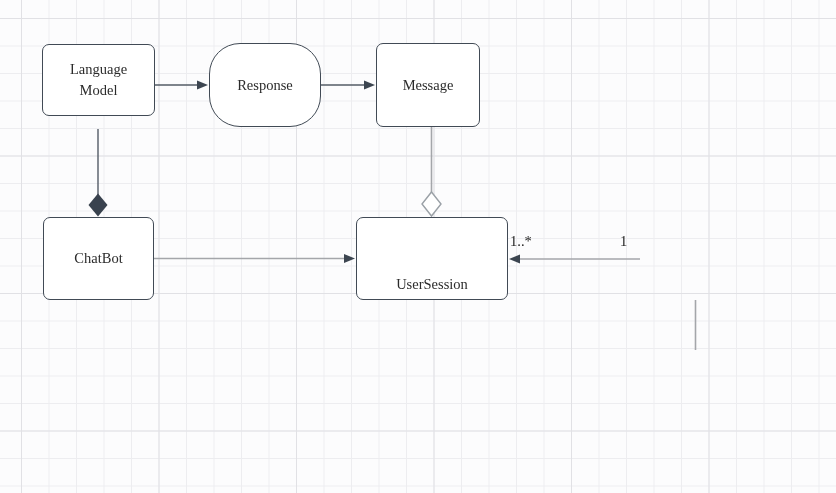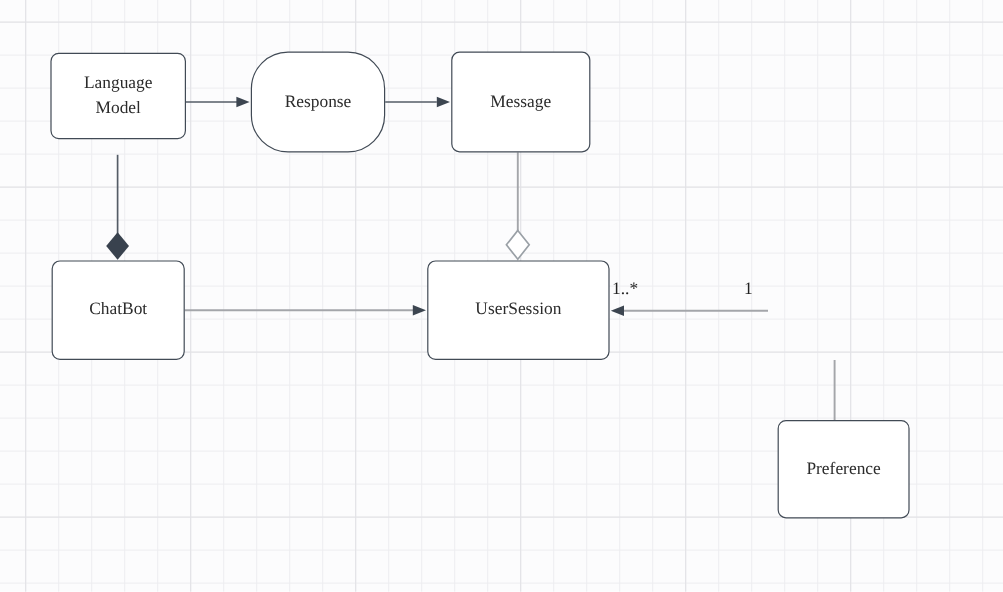--- a/index.html
+++ b/index.html
@@ -21,23 +21,23 @@
   .edge-layer{position:absolute;left:0;top:0;width:836px;height:493px;}
   .node{
     position:absolute;box-sizing:border-box;
     background:#ffffff;border:1.6px solid #414a55;border-radius:7px;
     display:flex;align-items:center;justify-content:center;
     font-size:14.5px;line-height:1.42;color:#2b2b2b;text-align:center;
     padding:4px 8px;
   }
   .node-language-model{left:42px;top:44px;width:113px;height:72px;}
   .node-response{left:209px;top:43px;width:112px;height:84px;border-radius:31px;}
-  .node-message{left:376px;top:43px;width:116px;height:84px;}
+  .node-message{left:376px;top:43px;width:104px;height:84px;}
   .node-chatbot{left:43px;top:217px;width:111px;height:83px;}
-  .node-user-session{left:356px;top:217px;width:152px;height:83px;}
+  .node-user-session{left:356px;top:217px;width:152px;height:83px;align-items:flex-end;}
   .node-user{left:640px;top:217px;width:111px;height:83px;}
   .node-preference{left:648px;top:350px;width:110px;height:82px;}
   .edge-label{
     position:absolute;font-size:14.5px;color:#222;white-space:nowrap;
   }
   .label-target-mult{left:510px;top:233px;}
   .label-source-mult{left:620px;top:233px;}
 </style>
 </head>
 <body>
@@ -95,21 +95,18 @@
 
   <div class="node node-chatbot">
     <span>ChatBot</span>
   </div>
 
   <div class="node node-user-session">
     <span>UserSession</span>
   </div>
 
 
-  <div class="node node-preference">
-    <span>Preference</span>
-  </div>
 
   <span class="edge-label label-target-mult">1..*</span>
 
   <span class="edge-label label-source-mult">1</span>
 
 </div>
 
 </body></html>

